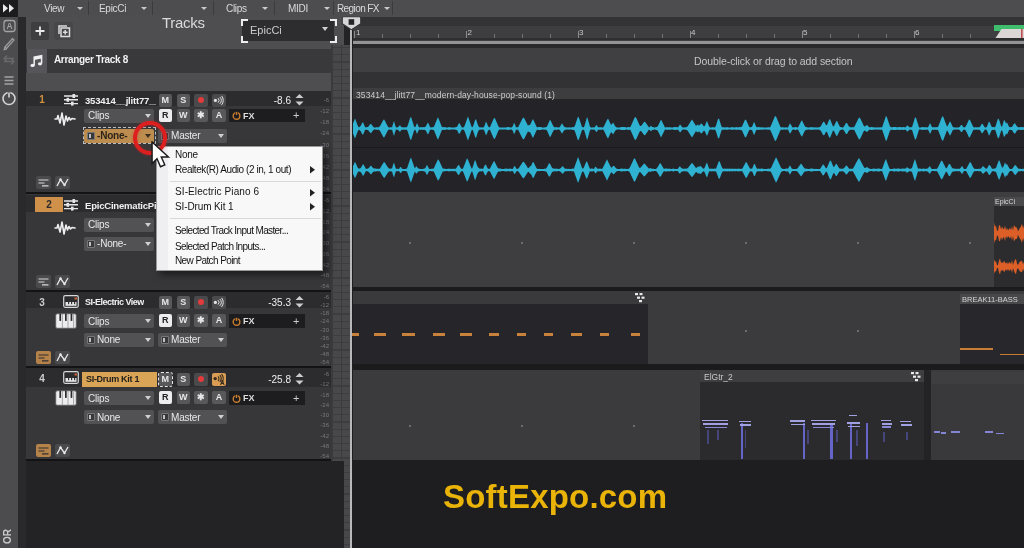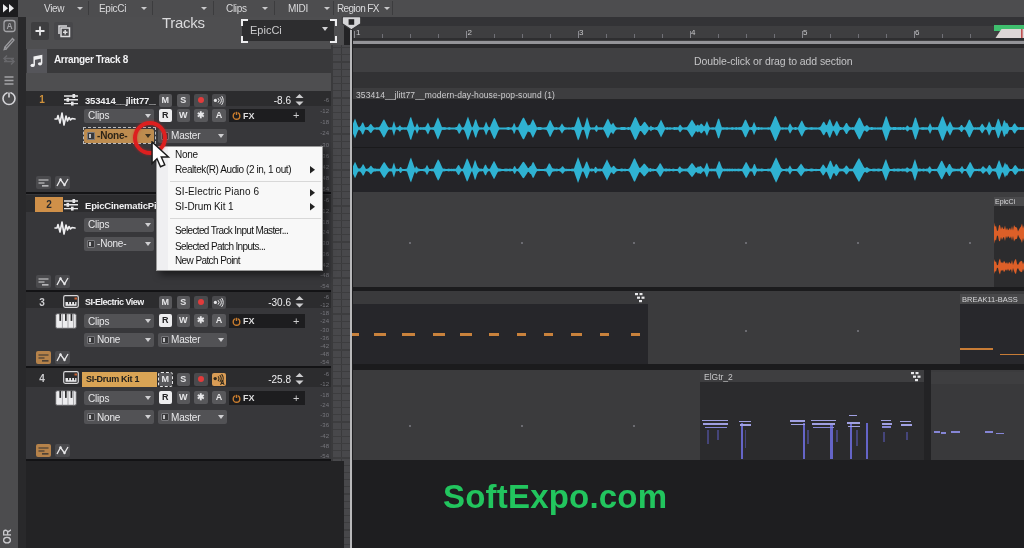--- a/index.html
+++ b/index.html
@@ -267,21 +267,21 @@
 <div class="abs" style="left:924.2px;top:369.9px;width:7.1px;height:90.5px;background:#232325"></div>
 <div class="abs" style="left:931.3px;top:372.2px;width:92.7px;height:11.4px;background:#3e3e40"></div>
 <div class="abs" style="left:931.3px;top:383.6px;width:92.7px;height:76.6px;background:#39393b"></div>
 <div class="abs" style="left:933.5px;top:430.8px;width:6px;height:1.8px;background:#8585d5"></div>
 <div class="abs" style="left:941px;top:432.2px;width:5px;height:1.8px;background:#8585d5"></div>
 <div class="abs" style="left:951px;top:431px;width:9px;height:1.8px;background:#8585d5"></div>
 <div class="abs" style="left:985px;top:431px;width:8px;height:1.8px;background:#8585d5"></div>
 <div class="abs" style="left:995.5px;top:432.5px;width:8px;height:1.8px;background:#8585d5"></div>
 
 <div class="abs" style="left:352.5px;top:460.4px;width:671.5px;height:87.6px;background:#1e1e20"></div>
-<div class="txt" style="left:443px;top:477.5px;font-size:33px;font-weight:bold;color:#22c55e;letter-spacing:0.2px">SoftExpo.com</div>
+<div class="txt" style="left:443px;top:477.5px;font-size:33px;font-weight:bold;color:#eab308;letter-spacing:0.2px">SoftExpo.com</div>
 
 <div class="abs" style="left:331px;top:45px;width:19px;height:503px;background:#3a3a3c"></div>
 <div class="abs" style="left:332.5px;top:45px;width:8px;height:503px;background:#48484b"></div>
 <div class="abs" style="left:341.5px;top:45px;width:8px;height:503px;background:#48484b"></div>
 <div class="abs" style="left:332.5px;top:47.0px;width:17px;height:1.2px;background:#3d3d3f"></div>
 <div class="abs" style="left:332.5px;top:54.2px;width:17px;height:1.2px;background:#3d3d3f"></div>
 <div class="abs" style="left:332.5px;top:61.4px;width:17px;height:1.2px;background:#3d3d3f"></div>
 <div class="abs" style="left:332.5px;top:68.6px;width:17px;height:1.2px;background:#3d3d3f"></div>
 <div class="abs" style="left:332.5px;top:75.8px;width:17px;height:1.2px;background:#3d3d3f"></div>
 <div class="abs" style="left:332.5px;top:83.0px;width:17px;height:1.2px;background:#3d3d3f"></div>
@@ -490,21 +490,21 @@
     <div class="abs" style="left:197.7px;top:298.9px;width:6.2px;height:6.2px;border-radius:50%;background:#e23b3b"></div>
 <div class="abs" style="left:211.5px;top:295.5px;width:14.5px;height:13px;background:#4a4a4d;border-radius:2px"></div>
 <svg class="abs" style="left:212px;top:295.5px" width="14" height="13" viewBox="0 0 14 13">
       <circle cx="3.4" cy="6.4" r="1.6" fill="#e4e4e6"></circle>
       <g stroke="#e4e4e6" stroke-width="1" fill="none">
         <path d="M6 4.2 a3 3 0 0 1 0 4.4"></path>
         <path d="M7.8 3 a5 5 0 0 1 0 6.8"></path>
         <path d="M9.6 1.9 a7 7 0 0 1 0 9"></path>
       </g>
     </svg>
-<div class="txt" style="left:245px;top:296.5px;width:46px;text-align:right;font-size:10px;color:#eeeef0">-30.6</div>
+<div class="txt" style="left:245px;top:296.5px;width:46px;text-align:right;font-size:10px;color:#eeeef0">-35.3</div>
 <svg class="abs" style="left:295px;top:295.5px" width="9" height="12" viewBox="0 0 9 12">
       <polygon points="4.5,0 8.5,4 0.5,4" fill="#cdcdcf"></polygon>
       <polygon points="4.5,11.5 8.5,7.5 0.5,7.5" fill="#cdcdcf"></polygon>
     </svg>
 <div class="dd" style="left:84px;top:314px;width:70px;height:14px;background:#525255"></div>
     <div class="txt" style="left:88px;top:315.6px;font-size:10px;color:#e8e8ea;font-weight:normal;letter-spacing:-0.2px">Clips</div>
     <div class="ddarrow" style="left:144.5px;top:319px;border-top-color:#d0d0d2"></div>
 <div class="btn" style="left:159px;top:314px;width:12.5px;height:13px;background:#ededef;color:#232325;font-size:9px;line-height:13.5px;">R</div>
 <div class="btn" style="left:177px;top:314px;width:12.5px;height:13px;background:#58585b;color:#e6e6e8;font-size:9px;line-height:13.5px;">W</div>
 <div class="btn" style="left:194px;top:314px;width:13.5px;height:13px;background:#58585b;color:#e6e6e8;font-size:9px;line-height:13.5px;">✱</div>

